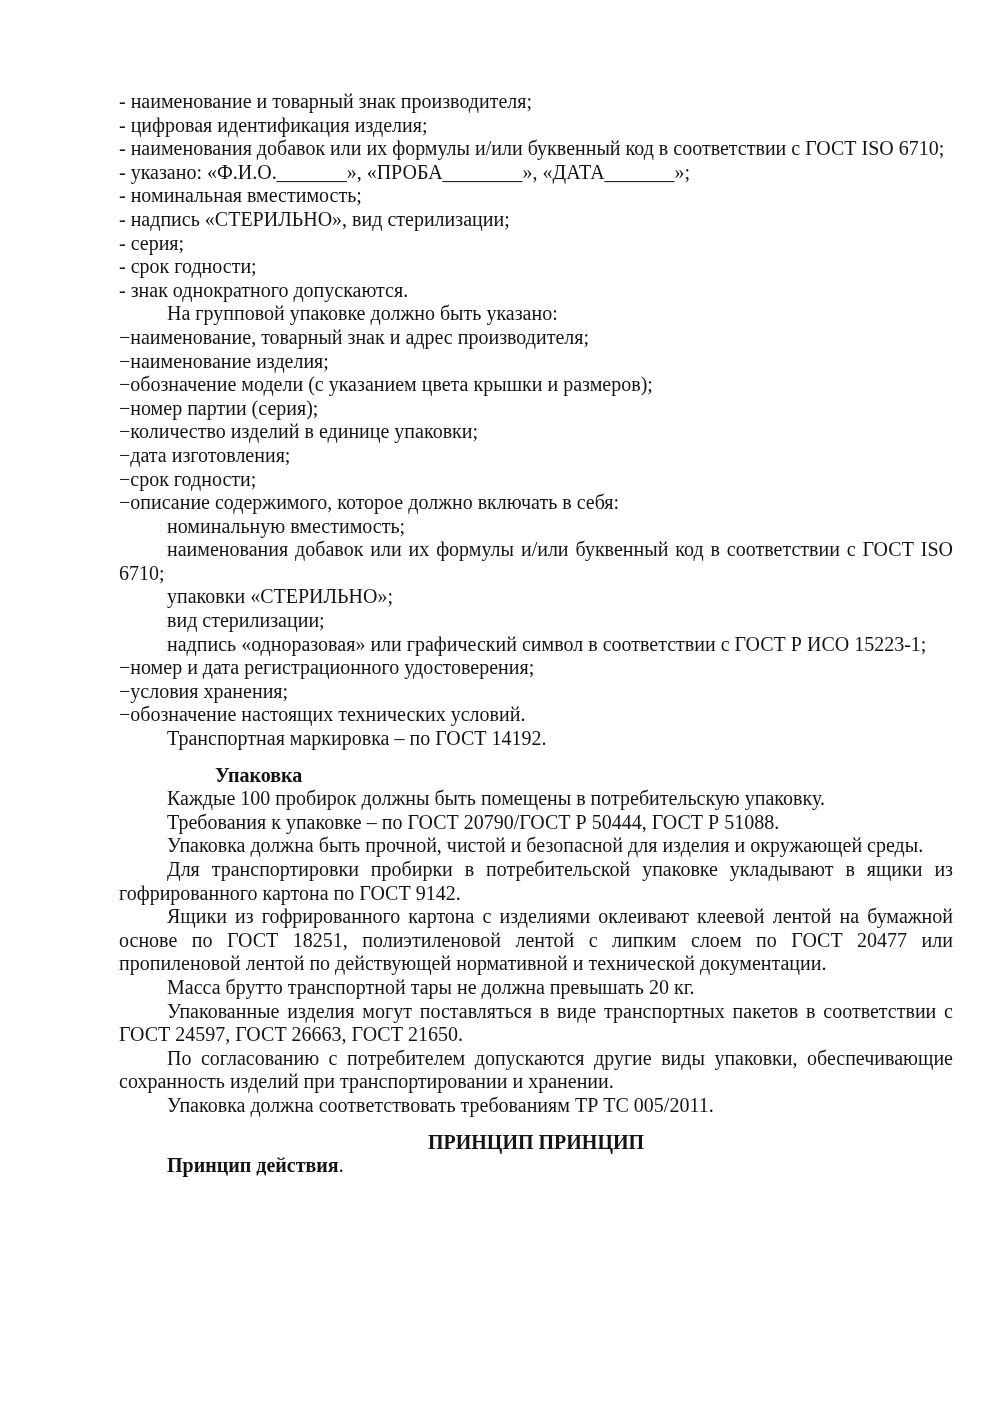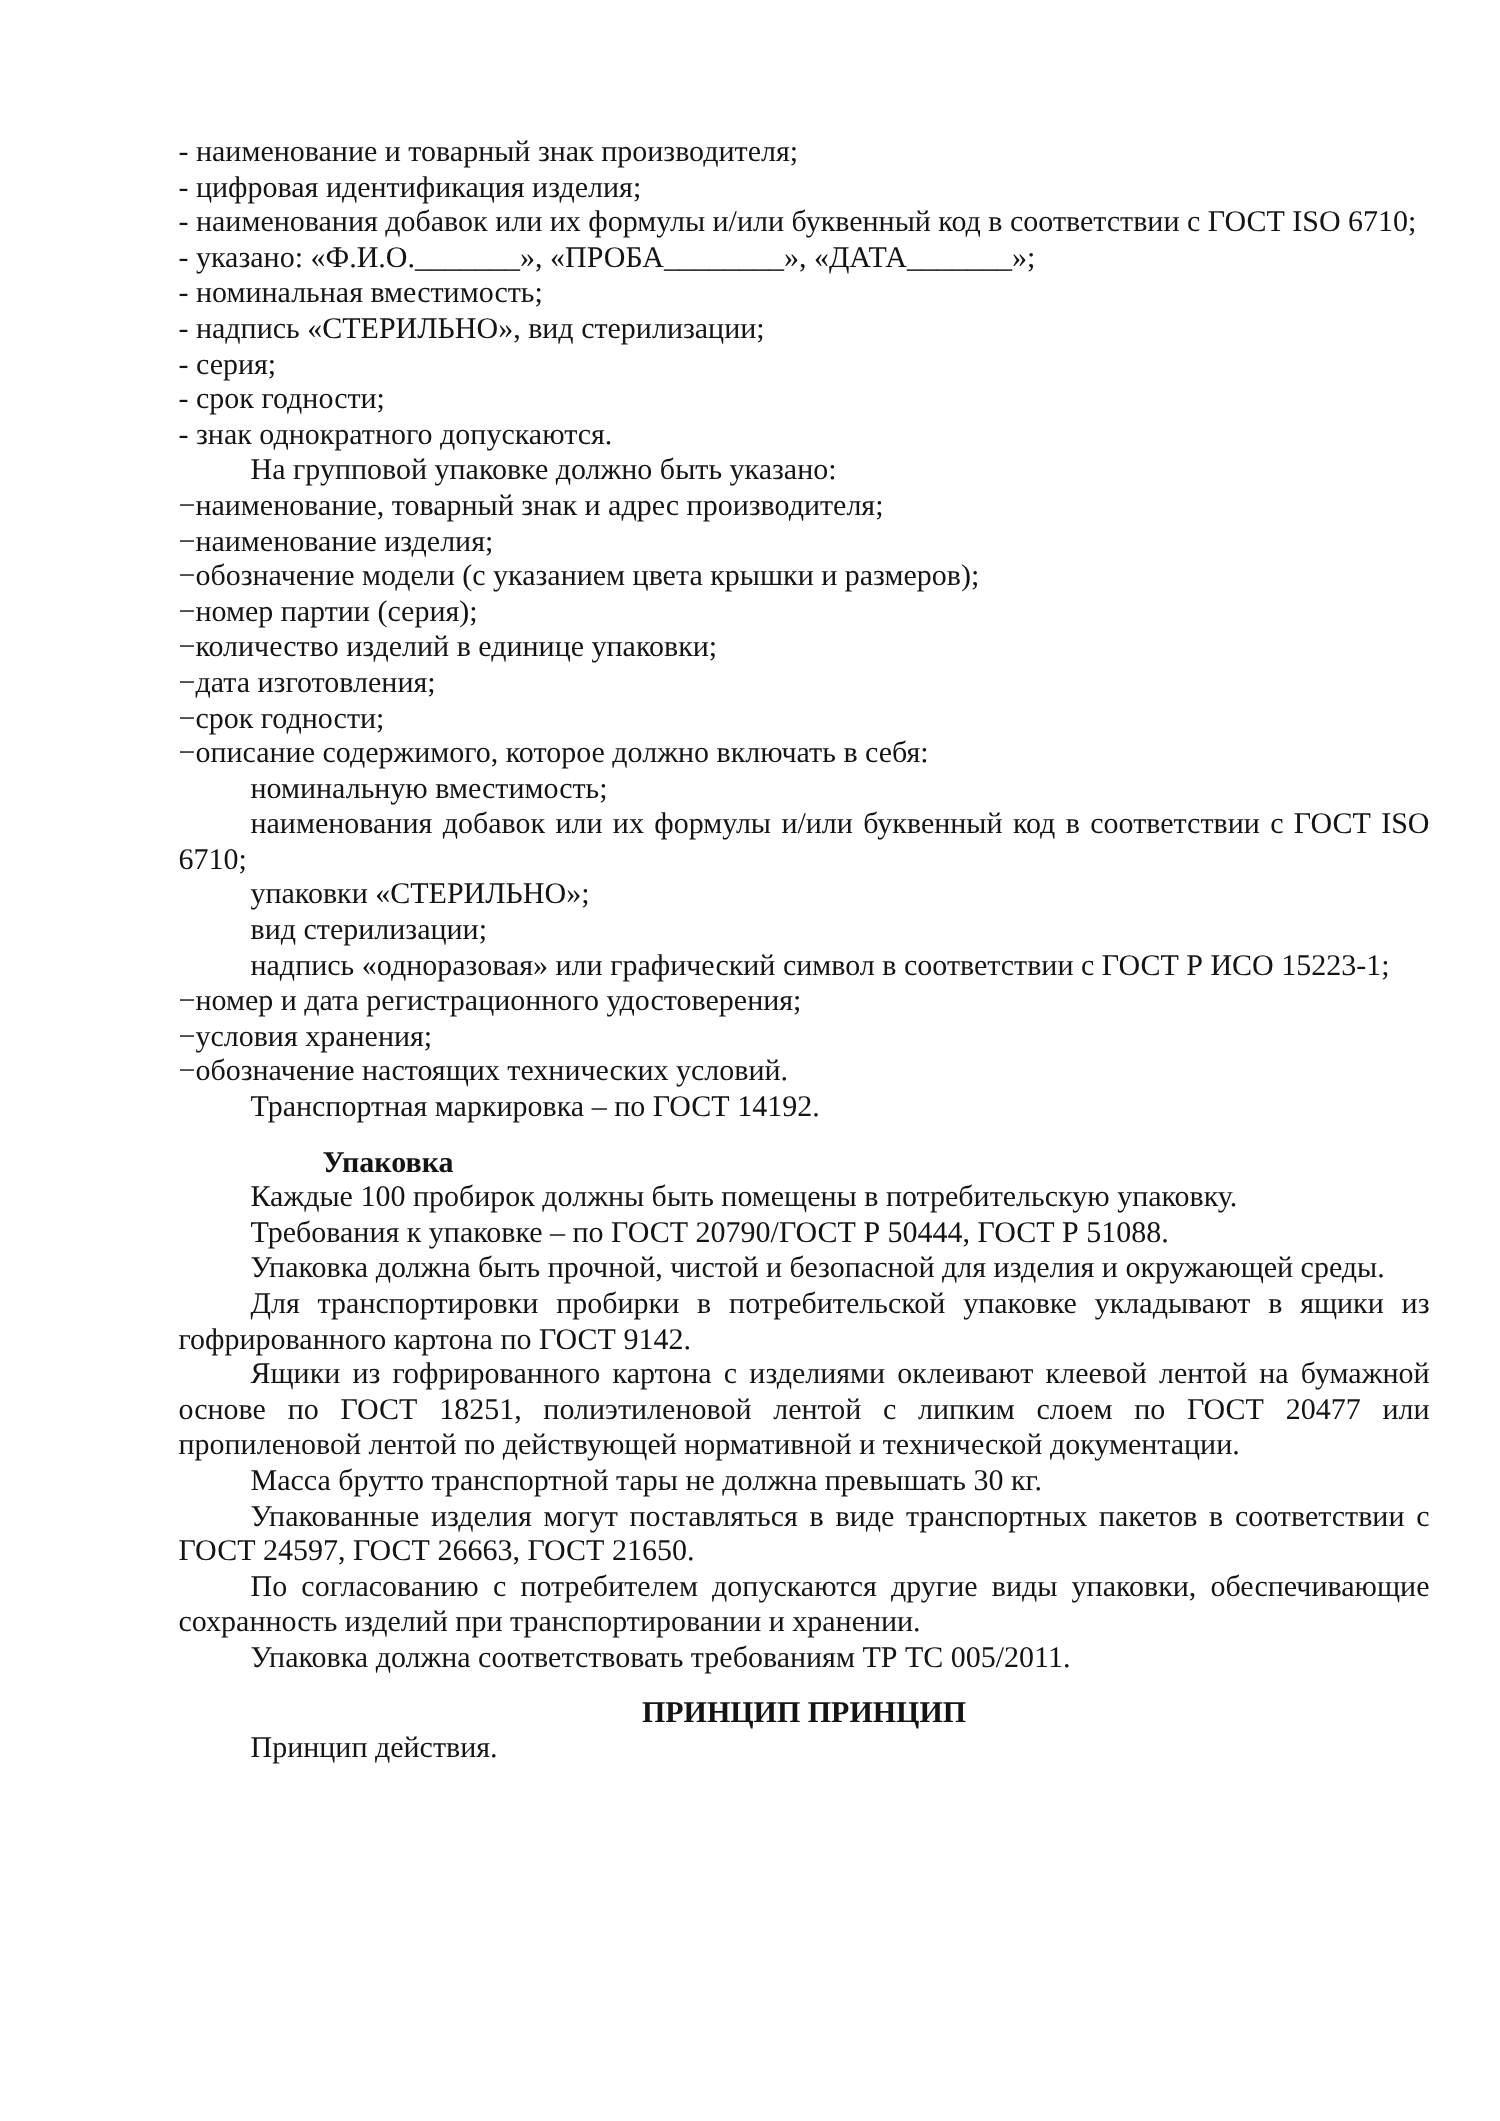--- a/index.html
+++ b/index.html
@@ -30,21 +30,21 @@
     padding: 0;
     text-align: justify;
     text-indent: 0;
     word-spacing: normal;
   }
   .blk.ind1 { text-indent: 48px; }
   .blk.ind2 { text-indent: 96px; }
   .blk.center { text-align: center; text-indent: 0; }
   .blk.bold { font-weight: bold; }
   .blk.space-before { margin-top: 13px; }
-  .bold { font-weight: normal; }
+  .bold { font-weight: bold; }
 </style>
 </head>
 <body>
 
 <main class="page">
   <article class="doc" id="doc">
       <p class="blk">- наименование и товарный знак производителя;</p>
       <p class="blk">- цифровая идентификация изделия;</p>
       <p class="blk">- наименования добавок или их формулы и/или буквенный код в соответствии с ГОСТ ISO 6710;</p>
       <p class="blk">- указано: «Ф.И.О._______», «ПРОБА________», «ДАТА_______»;</p>
@@ -70,20 +70,20 @@
       <p class="blk">−номер и дата регистрационного удостоверения;</p>
       <p class="blk">−условия хранения;</p>
       <p class="blk">−обозначение настоящих технических условий.</p>
       <p class="blk ind1">Транспортная маркировка – по ГОСТ 14192.</p>
       <p class="blk ind2 bold space-before">Упаковка</p>
       <p class="blk ind1">Каждые 100 пробирок должны быть помещены в потребительскую упаковку.</p>
       <p class="blk ind1">Требования к упаковке – по ГОСТ 20790/ГОСТ Р 50444, ГОСТ Р 51088.</p>
       <p class="blk ind1">Упаковка должна быть прочной, чистой и безопасной для изделия и окружающей среды.</p>
       <p class="blk ind1">Для транспортировки пробирки в потребительской упаковке укладывают в ящики из гофрированного картона по ГОСТ 9142.</p>
       <p class="blk ind1">Ящики из гофрированного картона с изделиями оклеивают клеевой лентой на бумажной основе по ГОСТ 18251, полиэтиленовой лентой с липким слоем по ГОСТ 20477 или пропиленовой лентой по действующей нормативной и технической документации.</p>
-      <p class="blk ind1">Масса брутто транспортной тары не должна превышать 30 кг.</p>
+      <p class="blk ind1">Масса брутто транспортной тары не должна превышать 20 кг.</p>
       <p class="blk ind1">Упакованные изделия могут поставляться в виде транспортных пакетов в соответствии с ГОСТ 24597, ГОСТ 26663, ГОСТ 21650.</p>
       <p class="blk ind1">По согласованию с потребителем допускаются другие виды упаковки, обеспечивающие сохранность изделий при транспортировании и хранении.</p>
       <p class="blk ind1">Упаковка должна соответствовать требованиям ТР ТС 005/2011.</p>
       <p class="blk center bold space-before">ПРИНЦИП ПРИНЦИП</p>
       <p class="blk ind1"><span class="bold">Принцип действия</span><span>.</span></p>
     </article>
 </main>
 
 </body></html>

